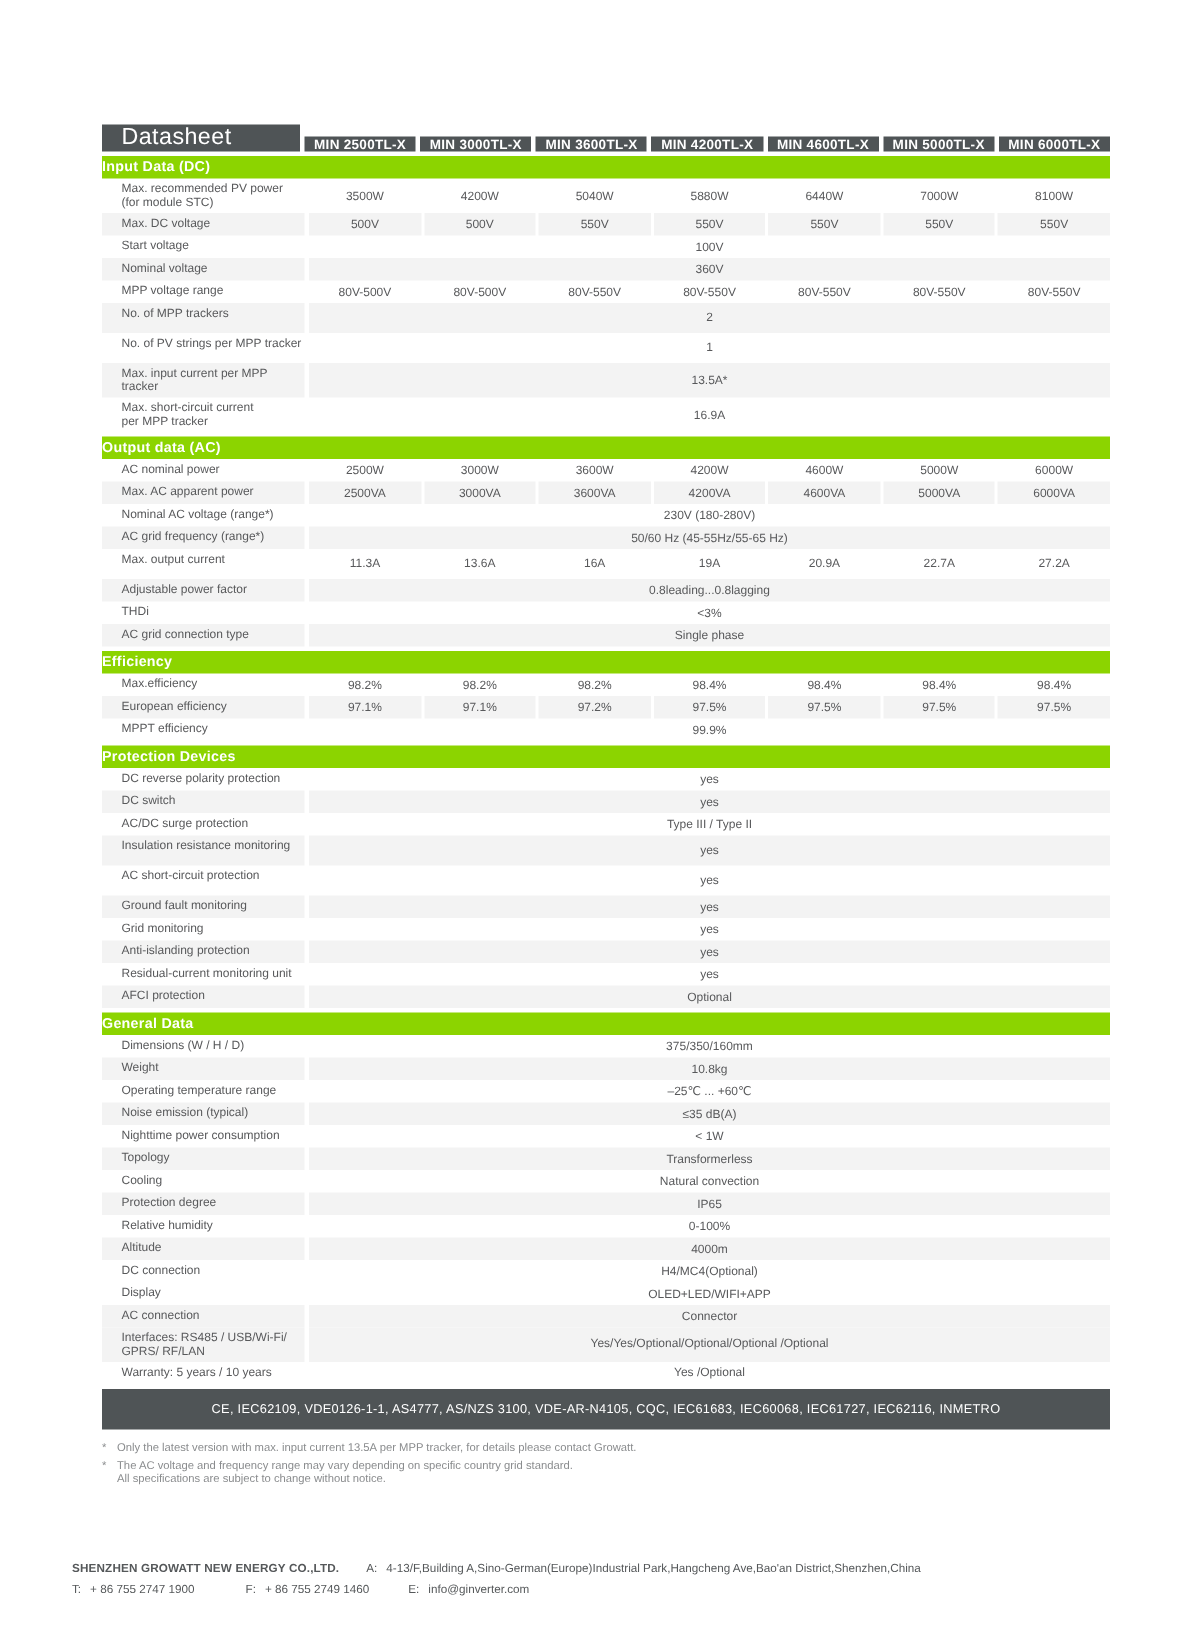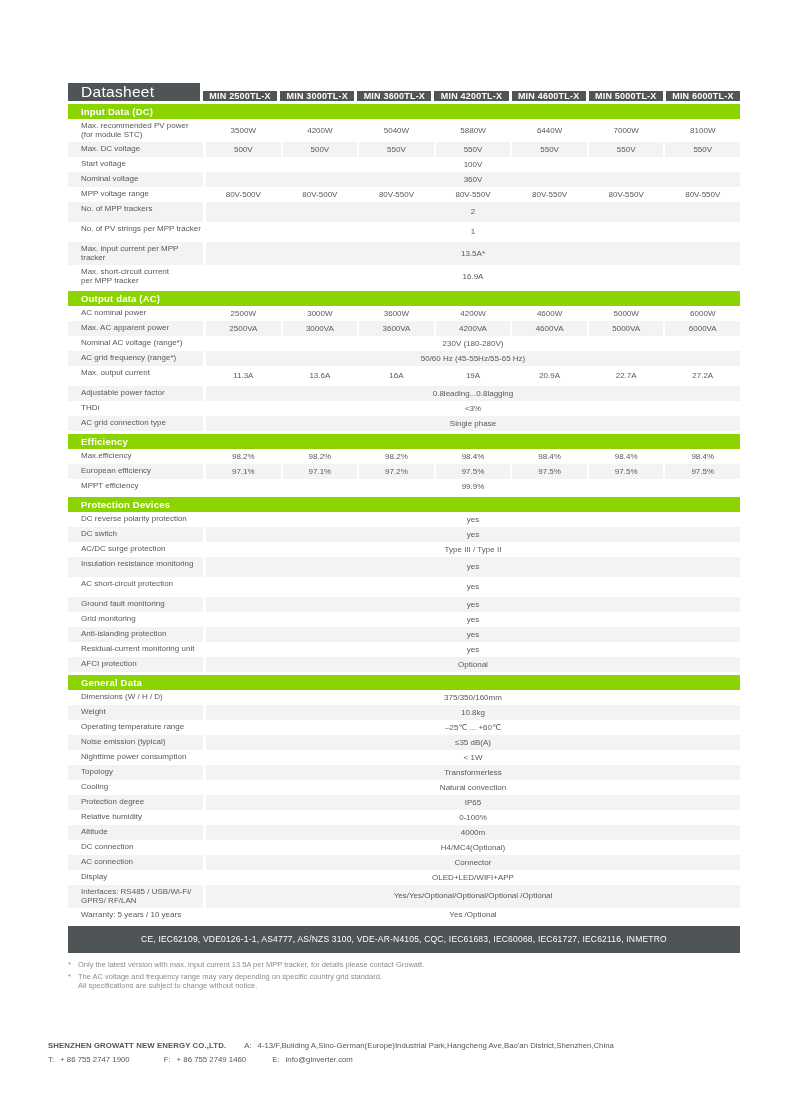--- a/index.html
+++ b/index.html
@@ -19,21 +19,21 @@
   }
   .title-box {
     width:132px; flex:0 0 132px; justify-content:flex-start; padding-left:13px;
     font-weight:normal; font-size:15.5px; letter-spacing:0.3px;
   }
   .model-box { flex:1; }
 
   
   .section-bar {
     height:15px; margin-top:3px; background:#8cd400; color:#ffffff;
-    font-weight:bold; font-size:9.5px; line-height:15px; padding-left:13px; letter-spacing:0.2px;
+    font-weight:bold; font-size:9.5px; line-height:15px; letter-spacing:0.2px;
   }
 
   
   .row { display:flex; align-items:stretch; min-height:15px; font-size:8px; }
   .row .label {
     flex:0 0 135px; width:135px; display:flex; flex-direction:column; justify-content:flex-start;
     padding:2px 2px 2px 13px; line-height:1.18; margin-right:3px;
   }
   .row .vals { flex:1; display:flex; gap:2px; }
   .row .cell {
@@ -457,34 +457,34 @@
           </div>
         </div>
         <div class="row">
           <div class="label">
             <span>DC connection</span>
           </div>
           <div class="vals">
             <div class="cell">H4/MC4(Optional)</div>
           </div>
         </div>
+        <div class="row">
+          <div class="label">
+            <span>Display</span>
+          </div>
+          <div class="vals">
+            <div class="cell">OLED+LED/WIFI+APP</div>
+          </div>
+        </div>
         <div class="row stripe">
           <div class="label">
             <span>AC connection</span>
           </div>
           <div class="vals">
             <div class="cell">Connector</div>
-          </div>
-        </div>
-        <div class="row">
-          <div class="label">
-            <span>Display</span>
-          </div>
-          <div class="vals">
-            <div class="cell">OLED+LED/WIFI+APP</div>
           </div>
         </div>
         <div class="row stripe">
           <div class="label">
             <span>Interfaces: RS485 / USB/Wi-Fi/</span>
             <span>GPRS/ RF/LAN</span>
           </div>
           <div class="vals">
             <div class="cell">Yes/Yes/Optional/Optional/Optional /Optional</div>
           </div>

